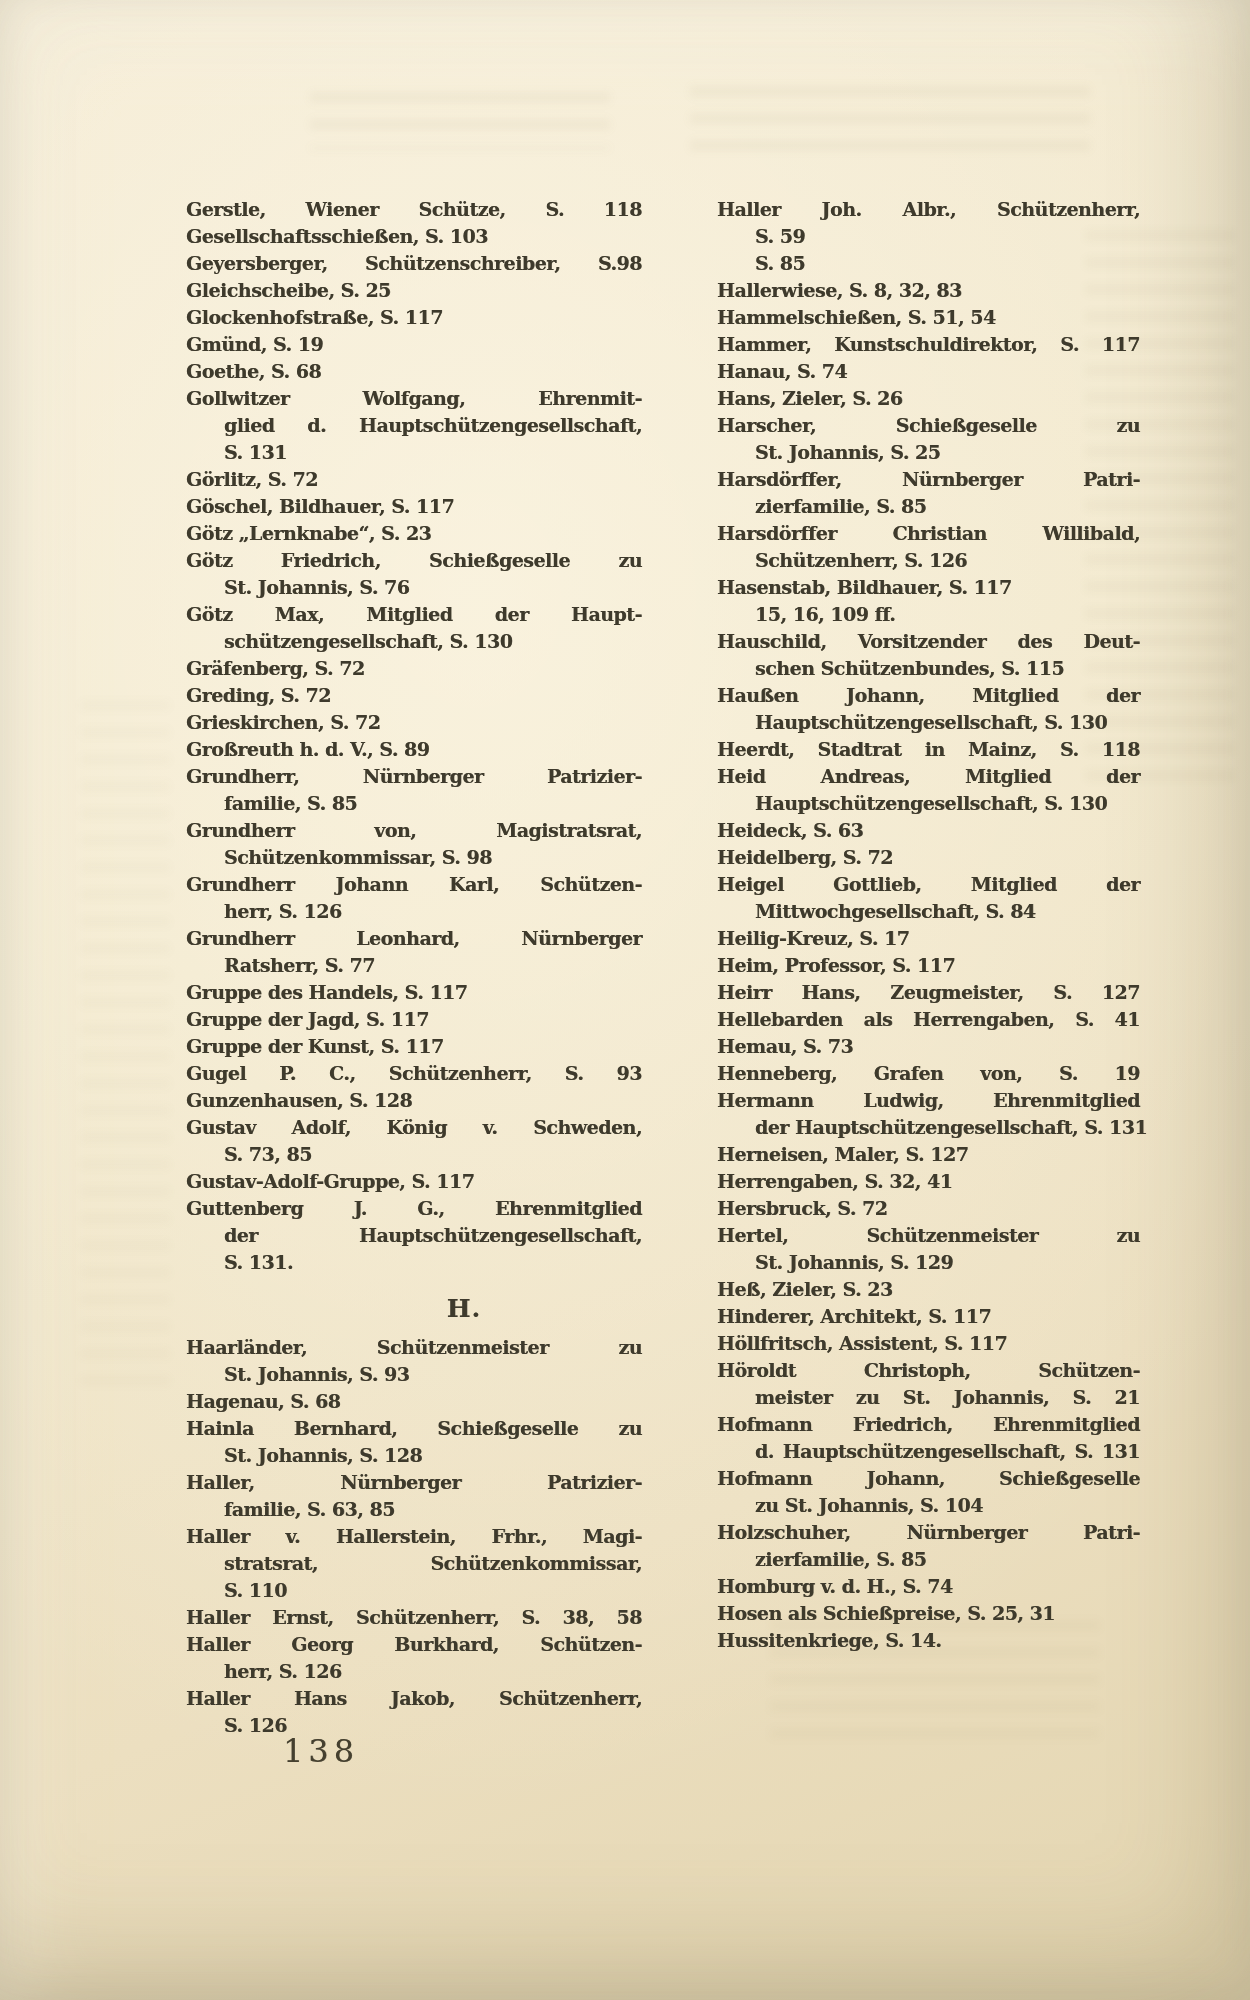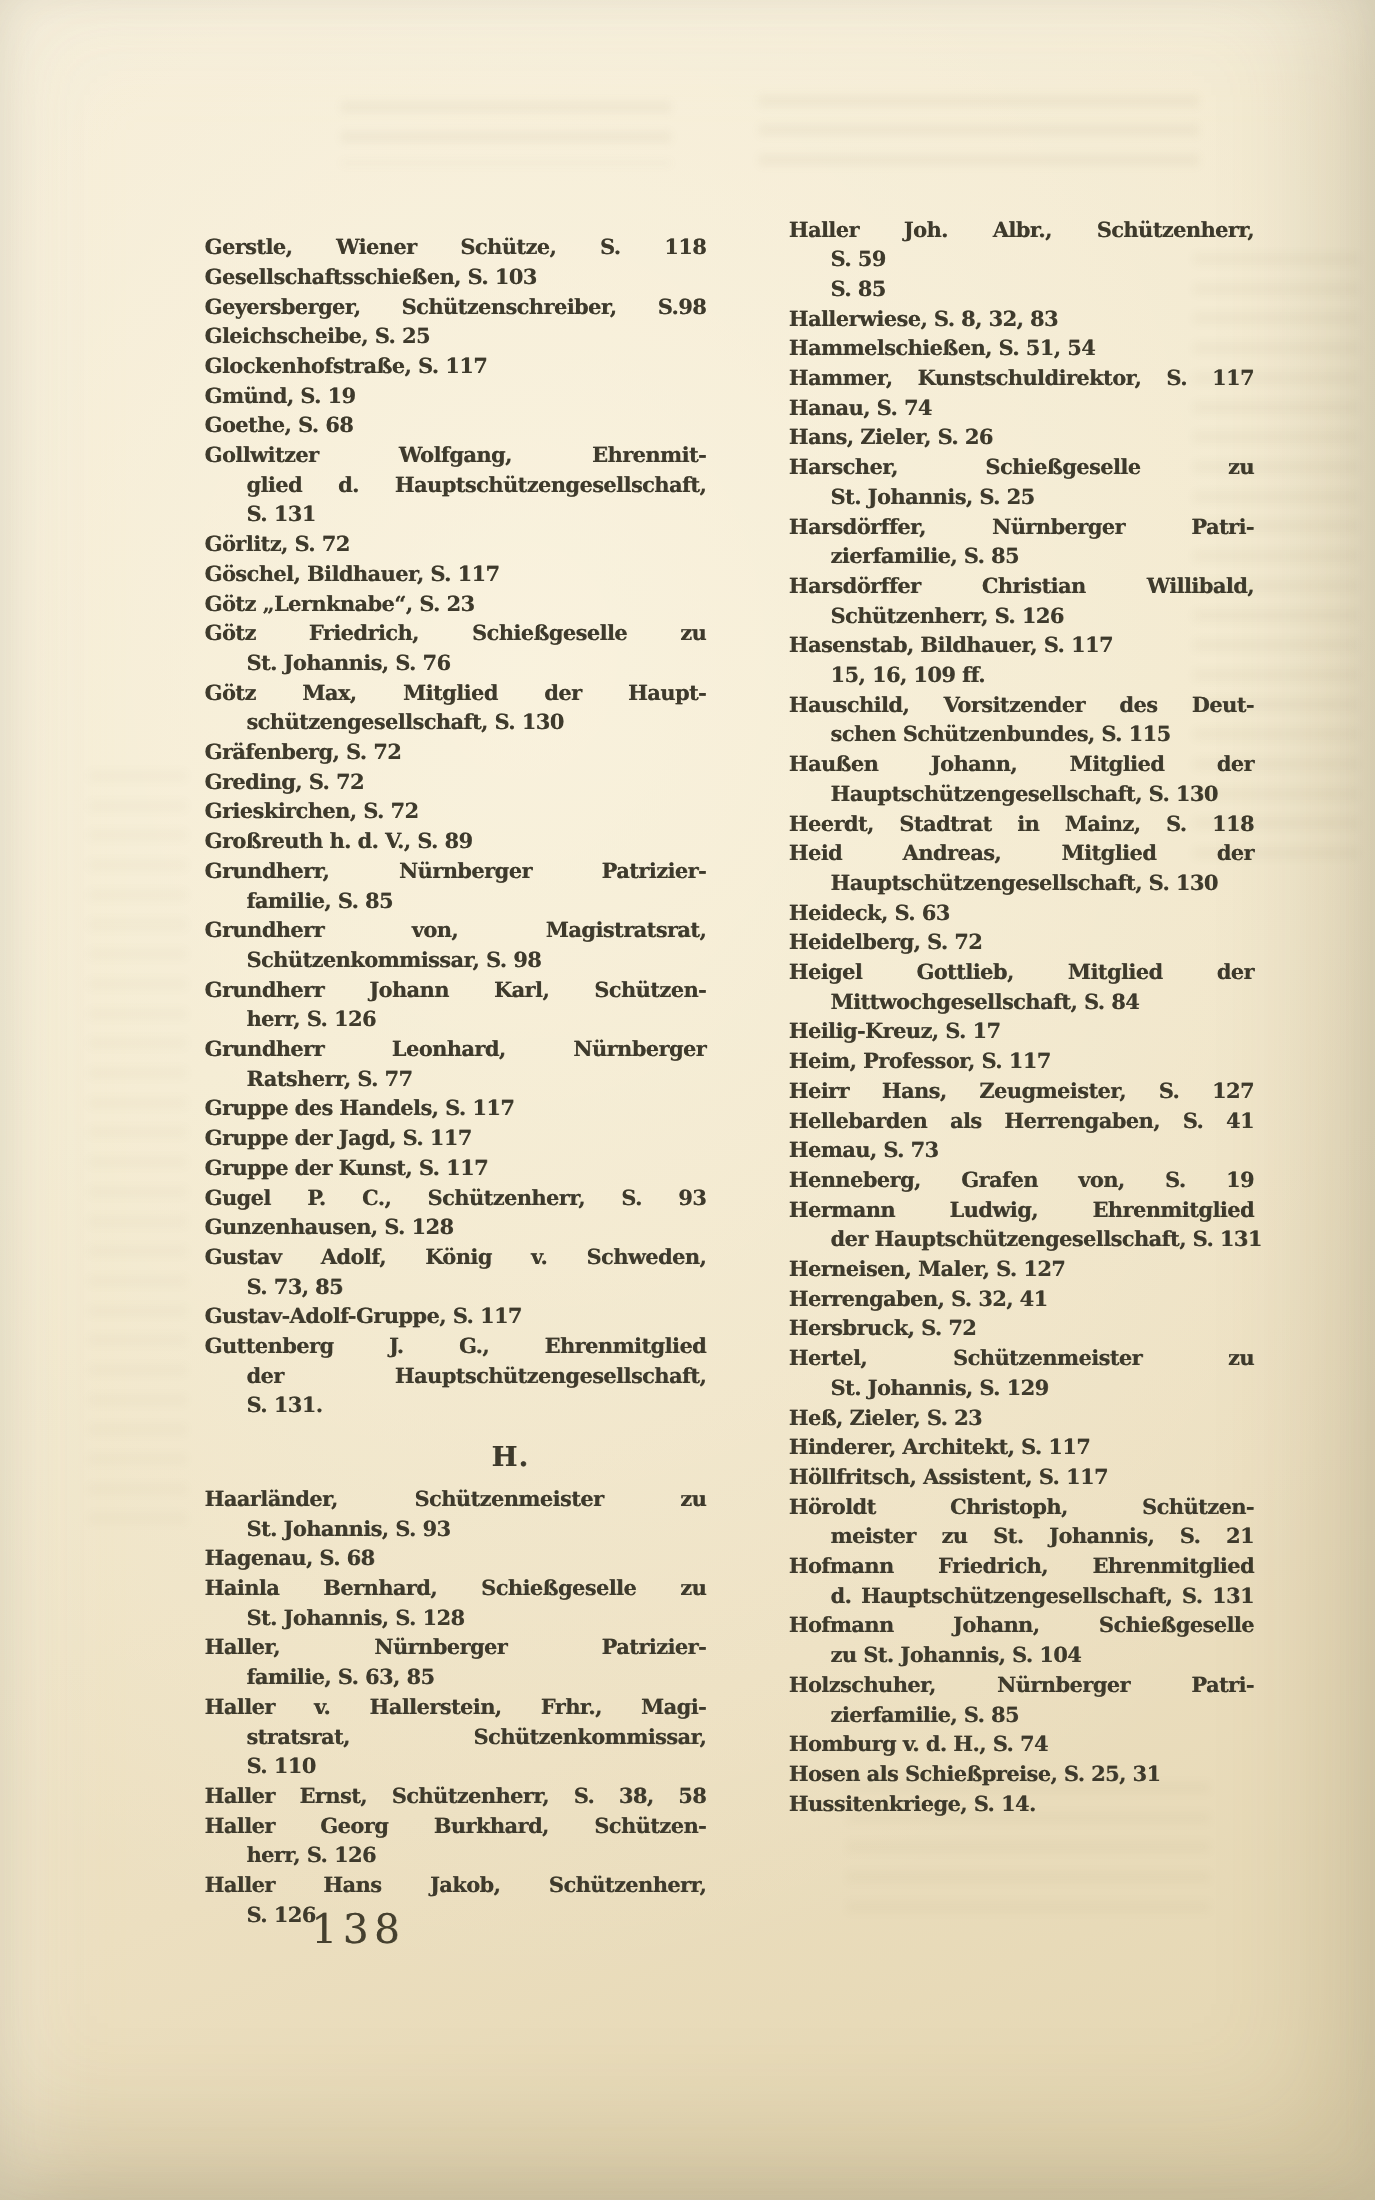--- a/index.html
+++ b/index.html
@@ -39,21 +39,21 @@
   .col {
     position: absolute;
     top: 196px;
     font-size: 19px;
     font-weight: 700;
     line-height: 27px;
     letter-spacing: -0.5px;
     color: #3e3a2c;
     text-shadow: 0.3px 0 0 rgba(62,58,44,0.65);
   }
-  #col1 { left: 186px; width: 456px; margin-top: 16px; }
+  #col1 { left: 186px; width: 456px; }
   #col2 { left: 717px; width: 423px; }
 
   .line { min-height: 27px; white-space: nowrap; }
   .line.just {
     text-align: justify;
     -moz-text-align-last: justify;
     text-align-last: justify;
     text-justify: inter-word;
   }
   .line.indent { padding-left: 38px; }
@@ -67,21 +67,21 @@
     margin: 18px 0 10px 0;
     transform: translateX(50px);
     letter-spacing: 1px;
     white-space: nowrap;
   }
 
   .page-number {
     position: absolute;
     left: 283px;
     top: 1732px;
-    font-size: 37px;
+    font-size: 32px;
     font-weight: 400;
     letter-spacing: 5px;
     color: #45402f;
     text-shadow: 0.3px 0 0 rgba(69,64,47,0.5);
   }
 </style>
 </head>
 <body>
 
 <div class="scan">

